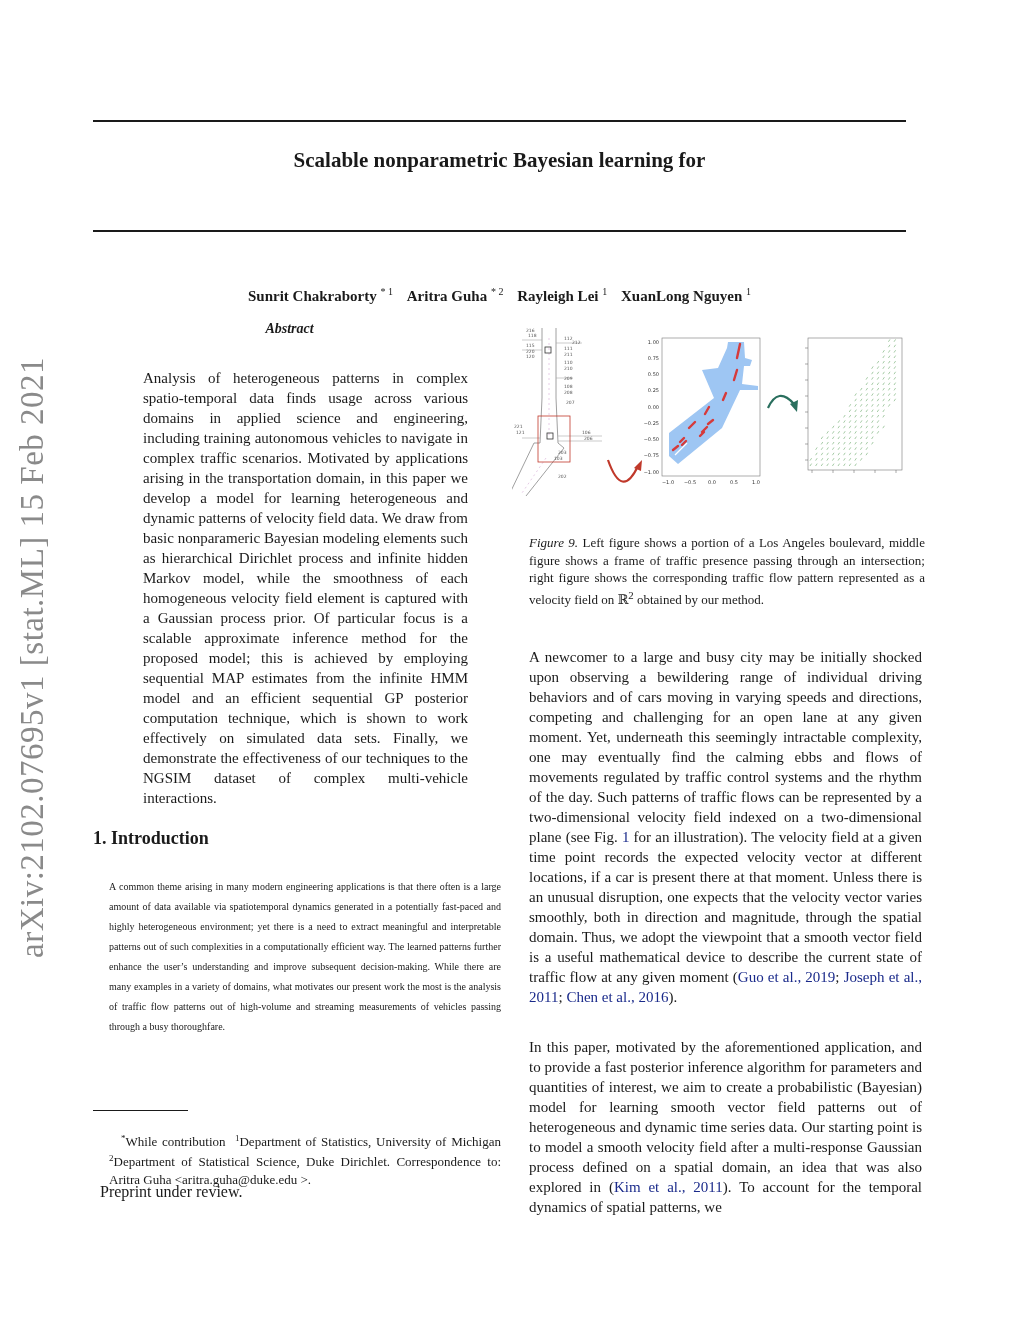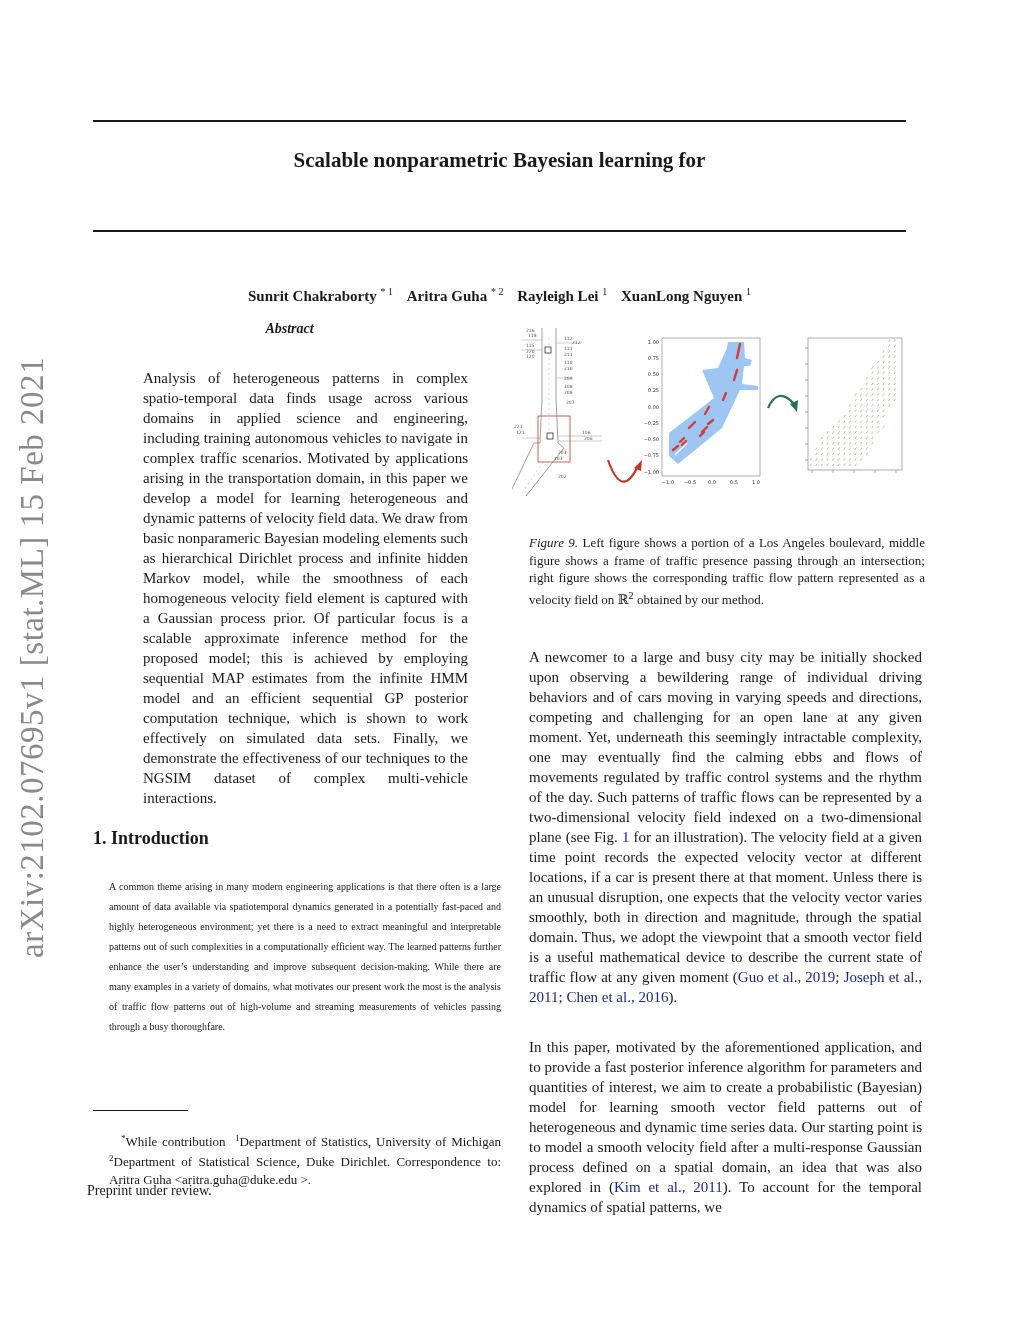--- a/index.html
+++ b/index.html
@@ -20,21 +20,21 @@
                       font-weight: bold; font-size: 14px; font-style: italic; }
   #abstract-body { position: absolute; top: 352px; left: 127px; width: 325px; font-size: 15px; line-height: 20px;
                    text-align: justify; }
   #intro-heading { position: absolute; top: 828px; left: 93px; font-weight: bold; font-size: 18px; }
   #intro-body { position: absolute; top: 861px; left: 93px; width: 392px; font-size: 10px; line-height: 20px;
                 text-align: justify; }
   #footnote-rule { position: absolute; top: 1110px; left: 93px; width: 95px; height: 1px; background: #1a1a1a; }
   #footnote { position: absolute; top: 1114px; left: 93px; width: 392px; font-size: 13px; line-height: 17px;
               text-align: justify; text-indent: 12px; }
   #footnote sup { font-size: 9px; }
-  #preprint { position: absolute; top: 1183px; left: 87px; font-size: 14px; }
+  #preprint { position: absolute; top: 1183px; left: 100px; font-size: 16px; }
   #figure { position: absolute; top: 328px; left: 512px; width: 396px; height: 168px; }
   #caption { position: absolute; top: 518px; left: 513px; width: 396px; font-size: 13px; line-height: 17.5px;
              text-align: justify; }
   #caption .fig-label { font-style: italic; }
   #right-p1 { position: absolute; top: 631px; left: 513px; width: 393px; font-size: 15px; line-height: 20px;
               text-align: justify; }
   #right-p2 { position: absolute; top: 1021px; left: 513px; width: 393px; font-size: 15px; line-height: 20px;
               text-align: justify; }
   .cite { color: #1a2a8a; }
   p { margin: 16px; }

